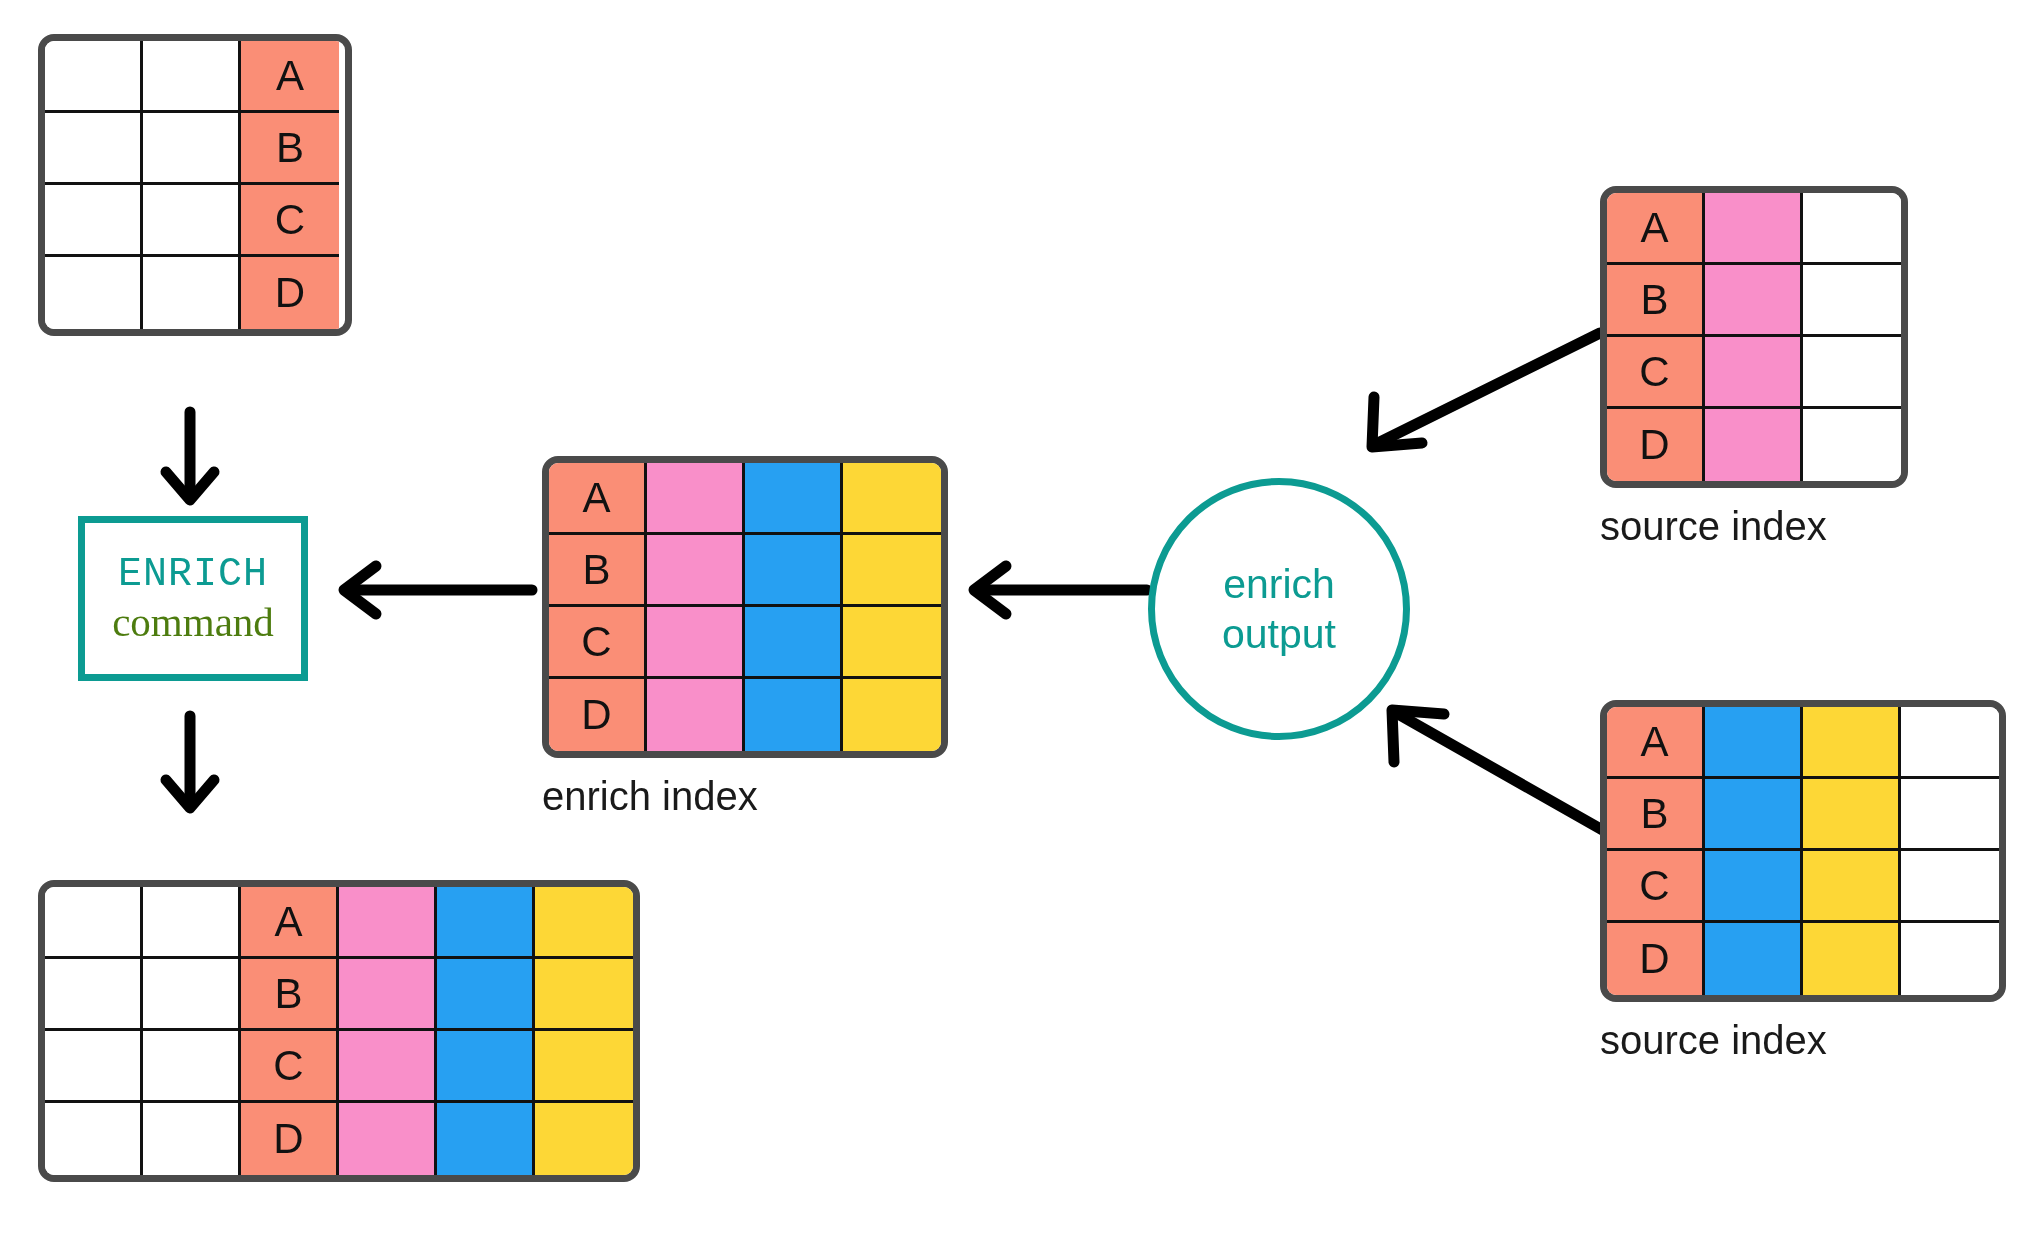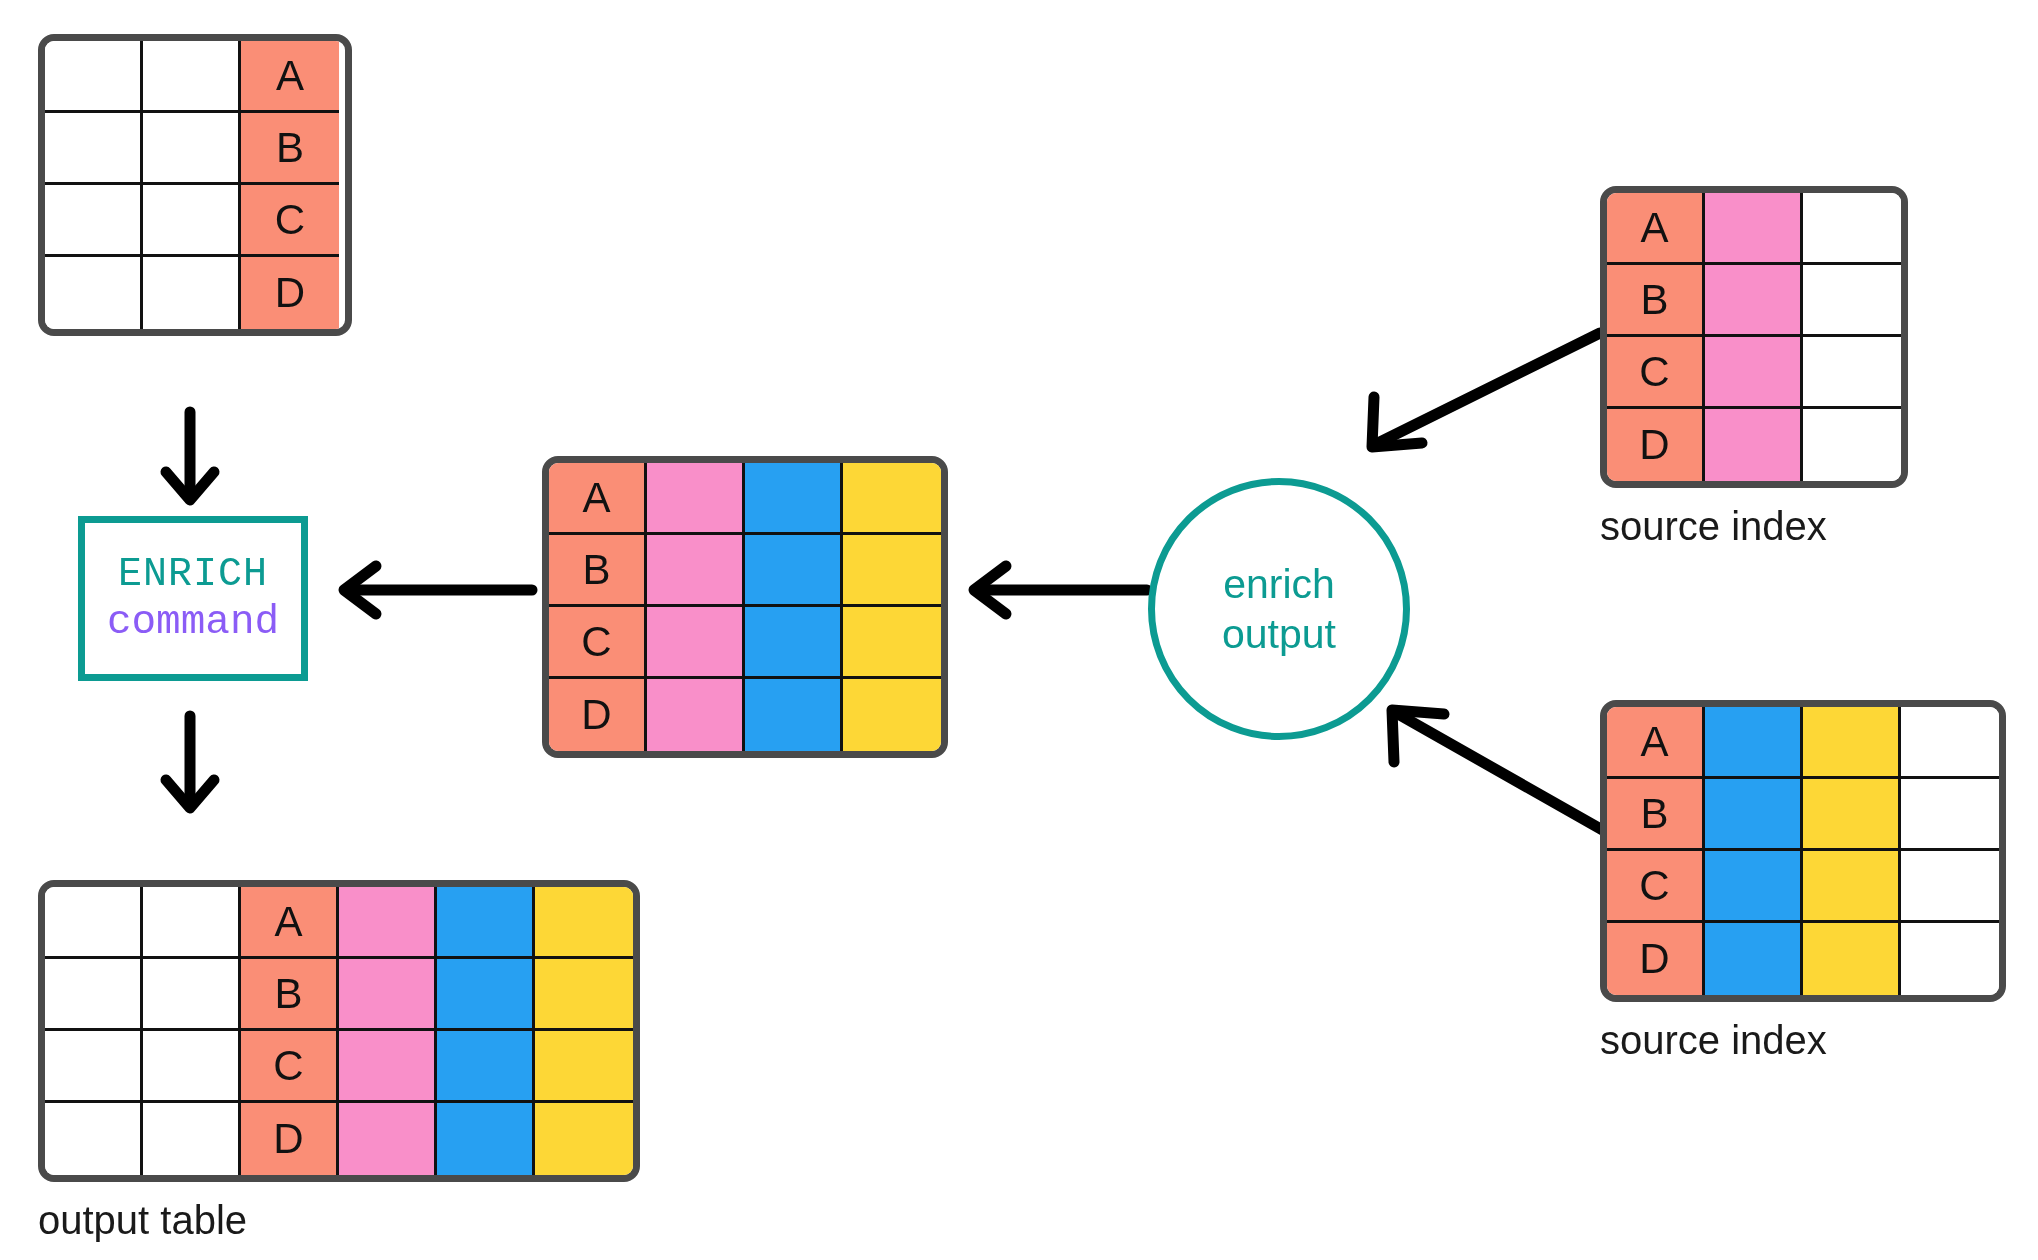--- a/index.html
+++ b/index.html
@@ -69,23 +69,23 @@
     box-sizing: border-box;
   }
   .cmd-line1 {
     font-family: "Liberation Mono", monospace;
     font-size: 40px;
     color: #0c9b92;
     line-height: 1.18;
     letter-spacing: 1px;
   }
   .cmd-line2 {
-    font-family: Liberation Mono, monospace;
+    font-family: Liberation Serif, serif;
     font-size: 41px;
-    color: #8b5cf6;
+    color: #4d7c0f;
     line-height: 1.18;
   }
 
   
   .policy-circle {
     position: absolute;
     border: 7px solid #0c9b92;
     border-radius: 50%;
     background: #ffffff;
     display: flex;
@@ -187,21 +187,20 @@
         </div>
         <div class="trow">
           <div class="tcell" style="width: 98px; height: 72px; background: rgb(255, 255, 255);"></div>
           <div class="tcell" style="width: 98px; height: 72px; background: rgb(255, 255, 255);"></div>
           <div class="tcell" style="width: 98px; height: 72px; background: rgb(250, 142, 118);">D</div>
           <div class="tcell" style="width: 98px; height: 72px; background: rgb(249, 143, 201);"></div>
           <div class="tcell" style="width: 98px; height: 72px; background: rgb(39, 160, 242);"></div>
           <div class="tcell" style="width: 98px; height: 72px; background: rgb(253, 215, 54);"></div>
         </div>
       </div>
-    <div class="caption">output table</div>
   </div>
 
   <svg class="arrow-svg" style="left:336px; top:560px; width:200px; height:60px;" viewBox="0 0 200 60">
     <path d="M196 30 L12 30"></path>
     <path d="M40 6 L8 30 L40 54"></path>
   </svg>
 
   <div class="tbl-block" style="left:542px; top:456px;">
     <div class="tbl" id="enrich-index">
         <div class="trow">
@@ -222,20 +221,21 @@
           <div class="tcell" style="width: 98px; height: 72px; background: rgb(39, 160, 242);"></div>
           <div class="tcell" style="width: 98px; height: 72px; background: rgb(253, 215, 54);"></div>
         </div>
         <div class="trow">
           <div class="tcell" style="width: 98px; height: 72px; background: rgb(250, 142, 118);">D</div>
           <div class="tcell" style="width: 98px; height: 72px; background: rgb(249, 143, 201);"></div>
           <div class="tcell" style="width: 98px; height: 72px; background: rgb(39, 160, 242);"></div>
           <div class="tcell" style="width: 98px; height: 72px; background: rgb(253, 215, 54);"></div>
         </div>
       </div>
+    <div class="caption">enrich index</div>
   </div>
 
   <svg class="arrow-svg" style="left:966px; top:560px; width:185px; height:60px;" viewBox="0 0 185 60">
     <path d="M181 30 L12 30"></path>
     <path d="M40 6 L8 30 L40 54"></path>
   </svg>
 
   <div class="policy-circle" style="left:1148px; top:478px; width:262px; height:262px;">
     <div class="policy-line">enrich</div>
     <div class="policy-line">output</div>

